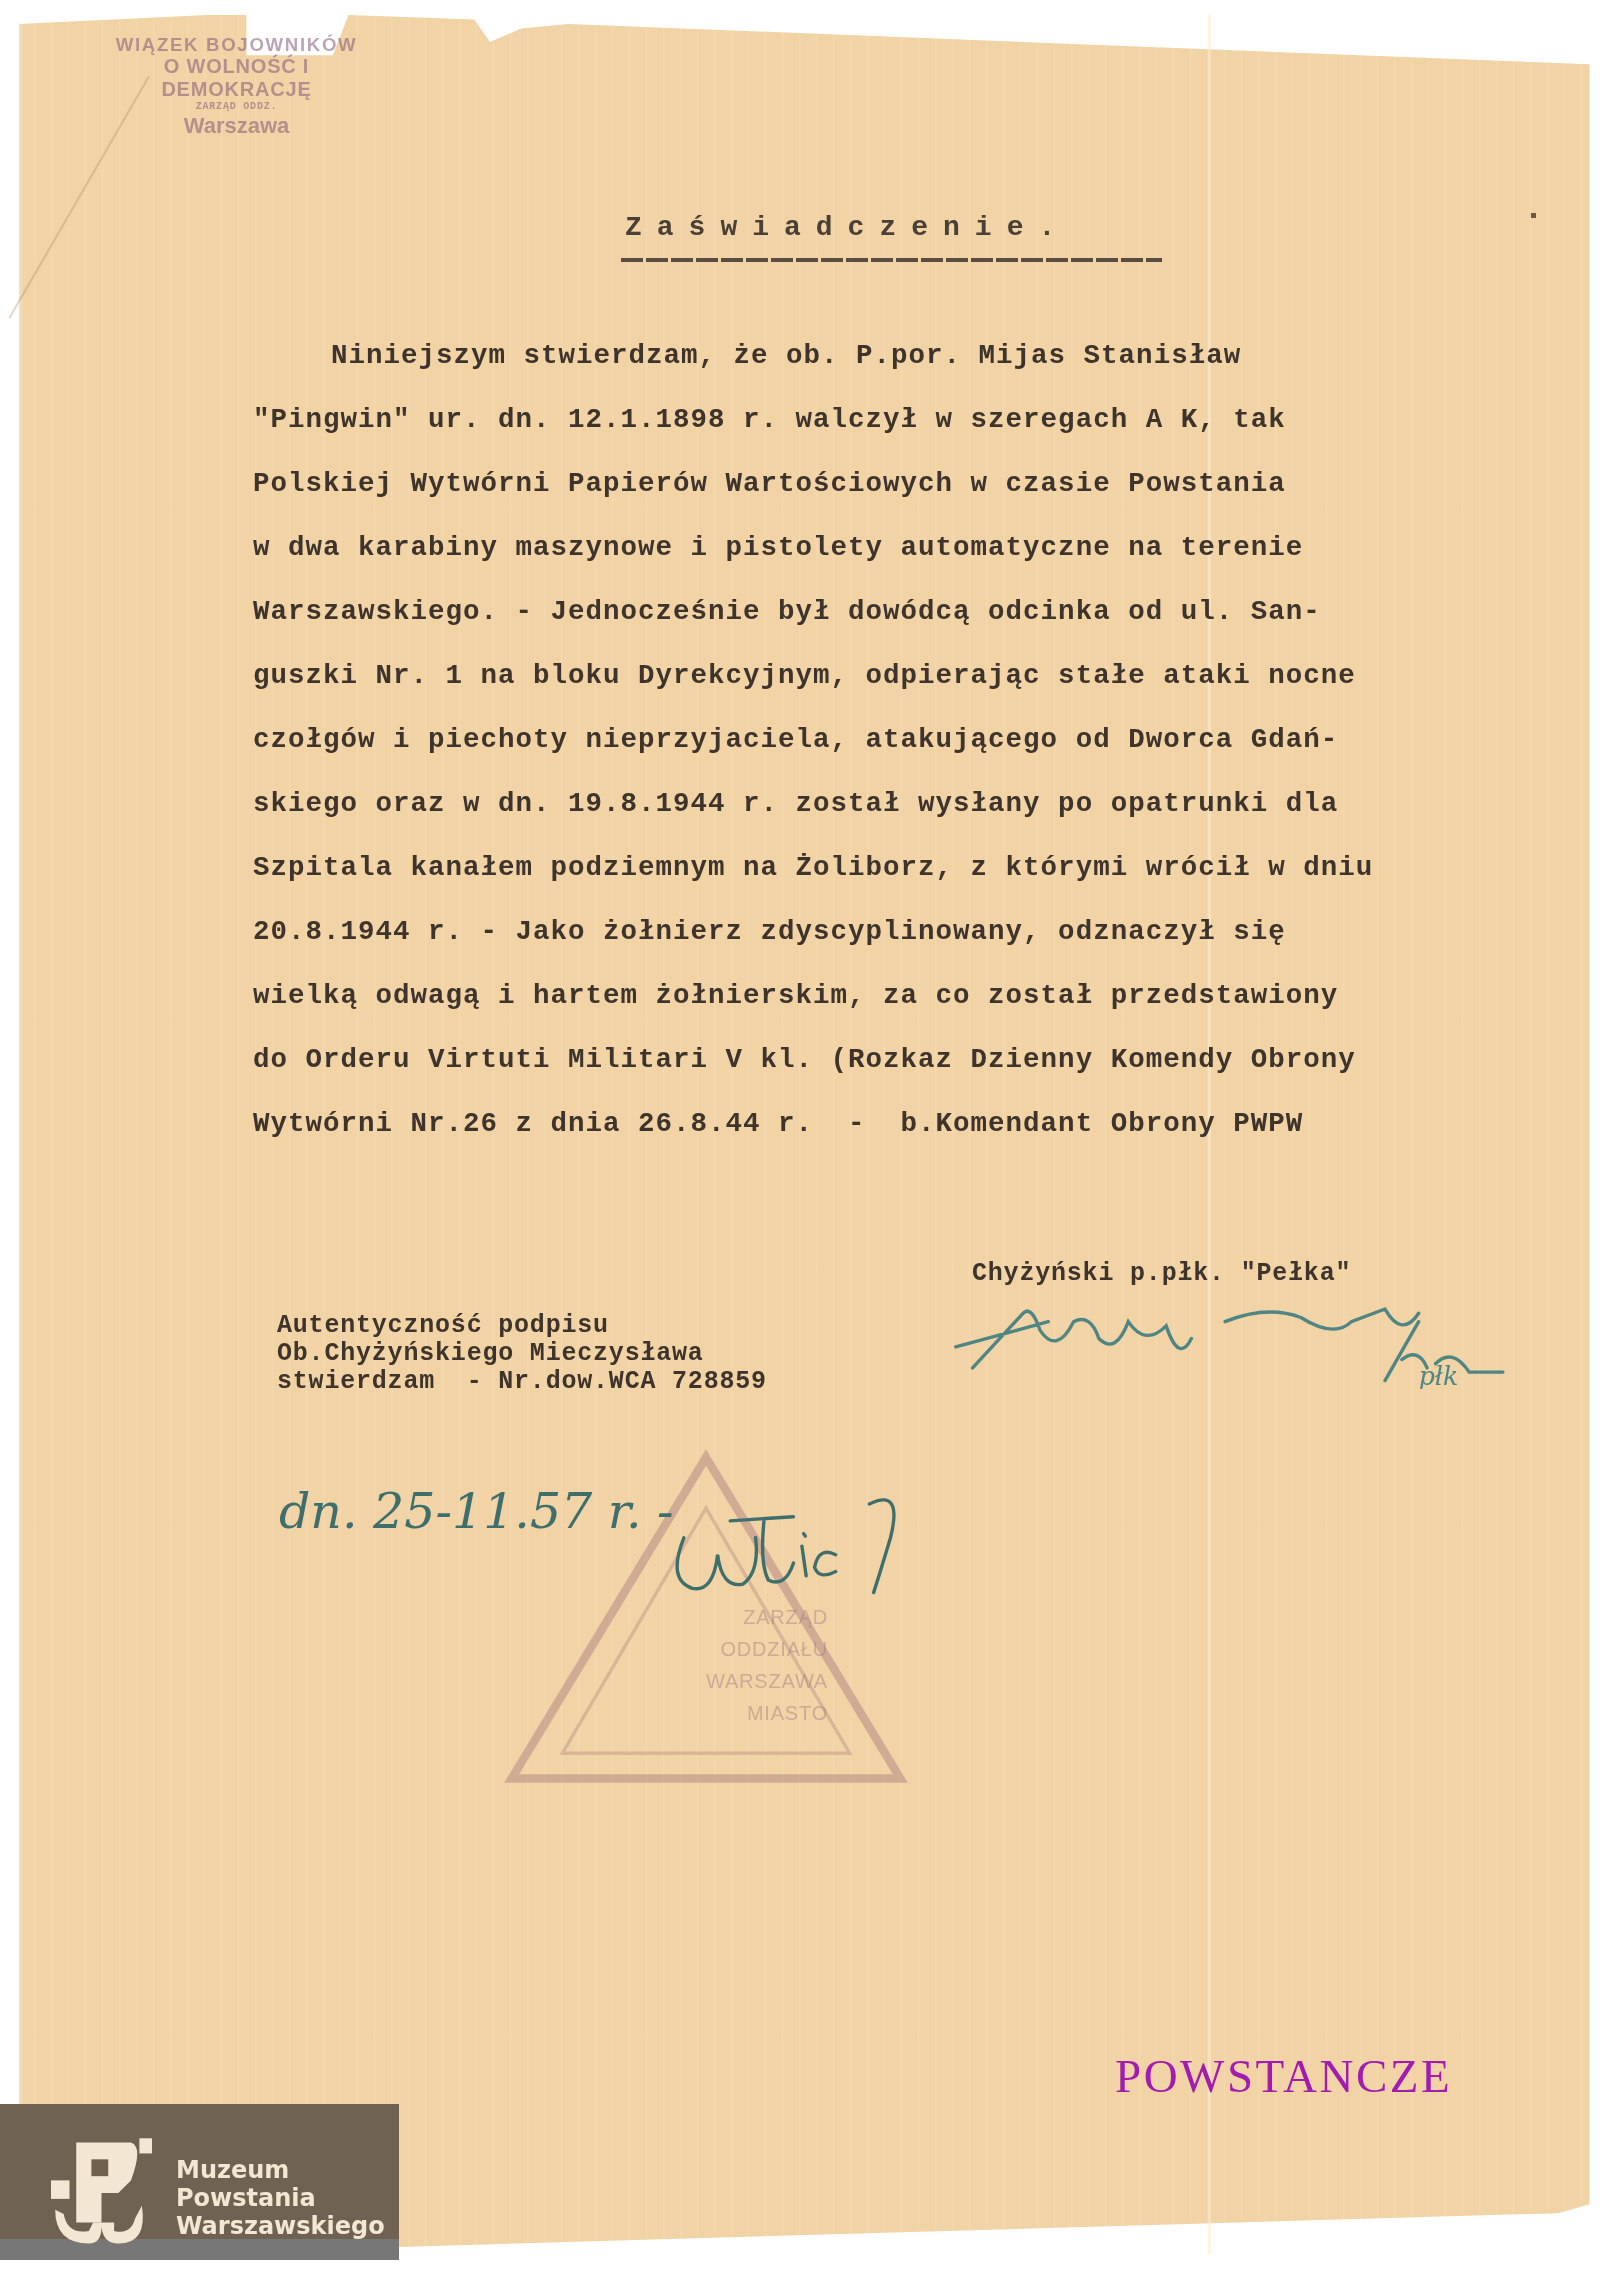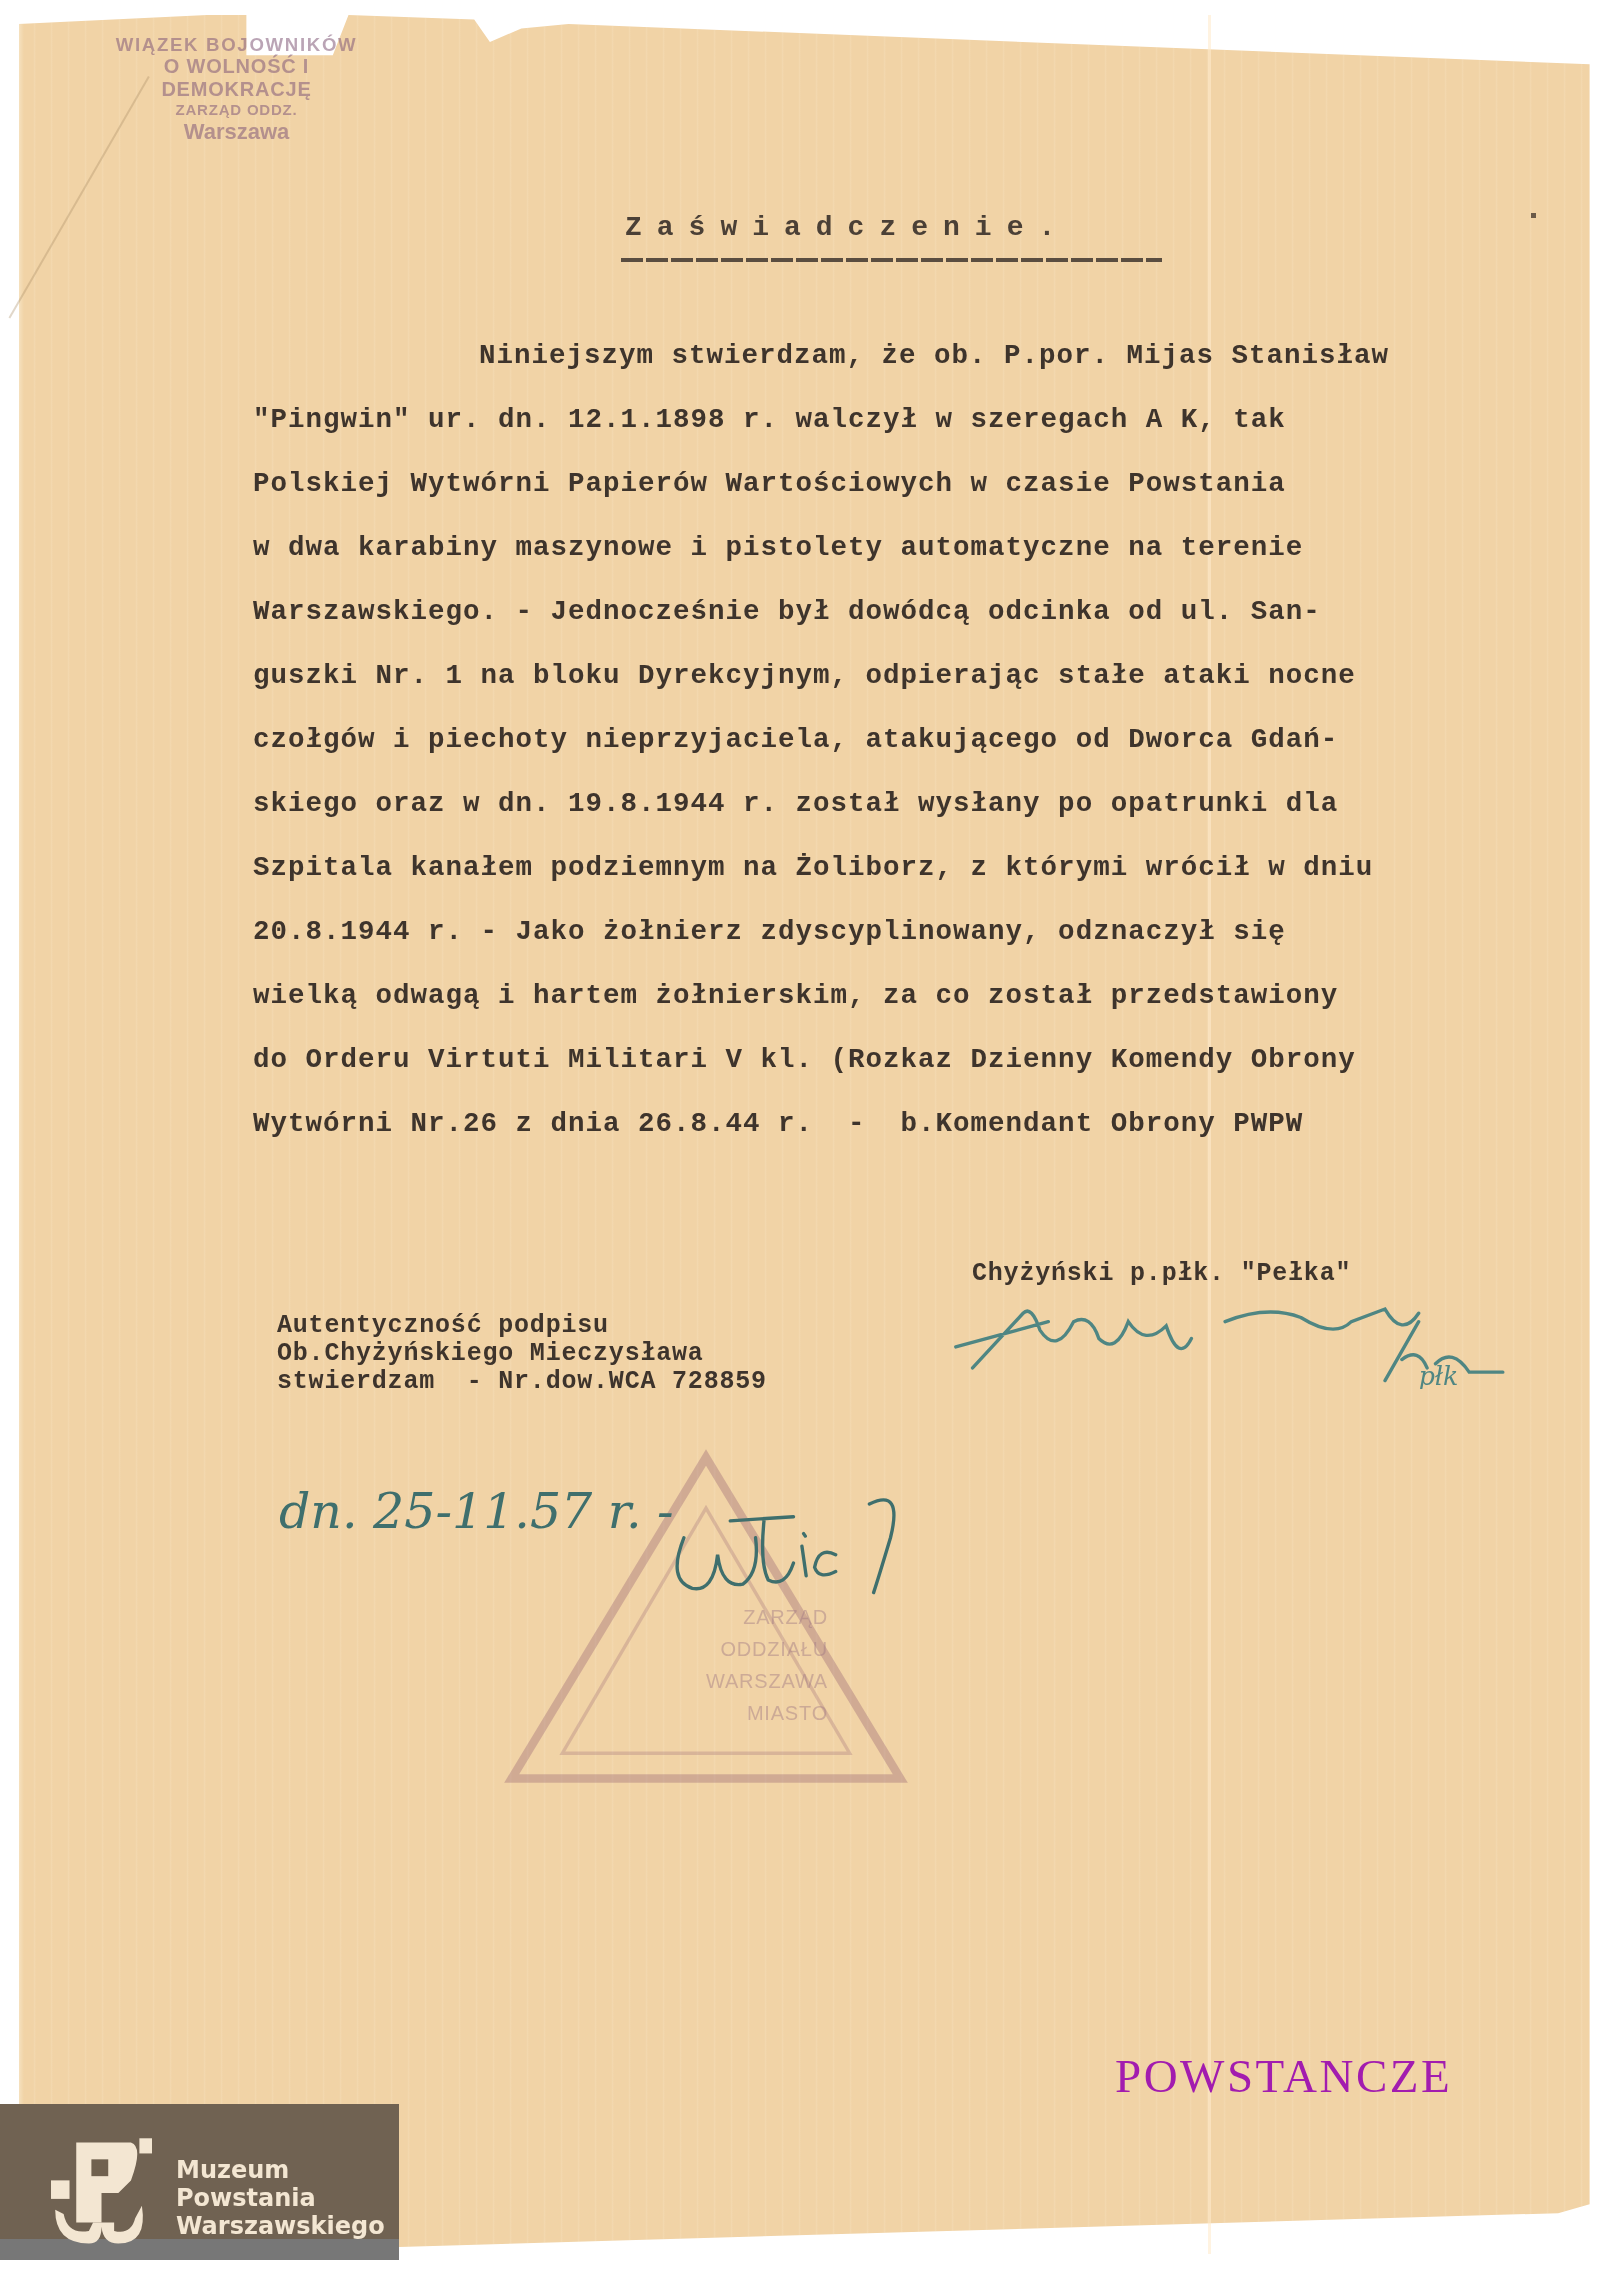--- a/index.html
+++ b/index.html
@@ -24,36 +24,36 @@
       position: absolute; left: 148px; top: 76px; width: 1.7px; height: 279px;
       background: rgba(170,140,100,0.35); transform: rotate(30deg); transform-origin: top left;
     }
     .stamp-top {
       position: absolute; left: 93px; top: 34px; width: 287px;
       color: rgba(130,90,120,0.55); font-family: "Liberation Sans", sans-serif; font-weight: bold;
       line-height: 1.15; text-align: center;
     }
     .stamp-top .l1 { font-size: 18.6px; letter-spacing: 1.7px; }
     .stamp-top .l2 { font-size: 20px; letter-spacing: 0.8px; }
-    .stamp-top .l3 { font-size: 15px; letter-spacing: 0.8px; }
+    .stamp-top .l3 { font-size: 10px; letter-spacing: 0.8px; font-family: Liberation Mono, monospace; }
     .stamp-top .l4 { font-size: 22px; }
     .title {
       position: absolute; left: 625px; top: 212px;
       font-size: 28px; color: #4b4036; letter-spacing: 15px; font-weight: bold;
     }
     .title-rule {
       position: absolute; left: 621px; top: 258px; width: 541px; height: 4.2px;
       background: repeating-linear-gradient(90deg, #5a4d40 0 22px, transparent 22px 25px);
     }
     .body-text {
       position: absolute; left: 253px; top: 324px; width: 1284px;
       font-size: 27.5px; color: #3e342c; font-weight: bold; letter-spacing: 1px;
     }
     .body-text .line { height: 64px; line-height: 64px; white-space: pre; }
-    .body-text .line.indent { padding-left: 78px; text-align: center; }
+    .body-text .line.indent { padding-left: 78px; }
     .signer {
       position: absolute; left: 972px; top: 1259px; font-size: 25px; color: #3e342c;
       font-weight: bold; letter-spacing: 0.8px;
     }
     .sig-scribble {
       position: absolute; left: 946px; top: 1288px; width: 575px; height: 101px;
     }
     .auth {
       position: absolute; left: 277px; top: 1312px; font-size: 25px; color: #3e342c;
       font-weight: bold; line-height: 28px; letter-spacing: 0.8px; white-space: pre;

